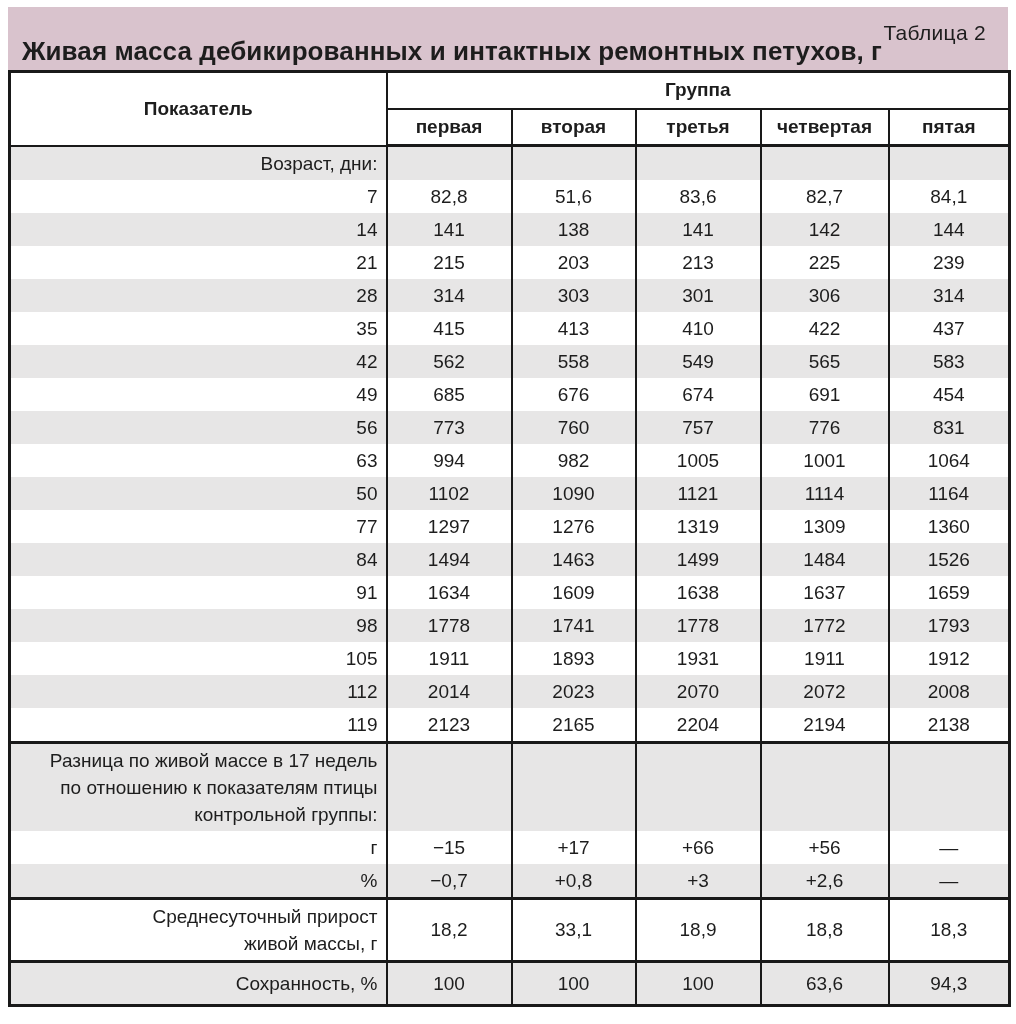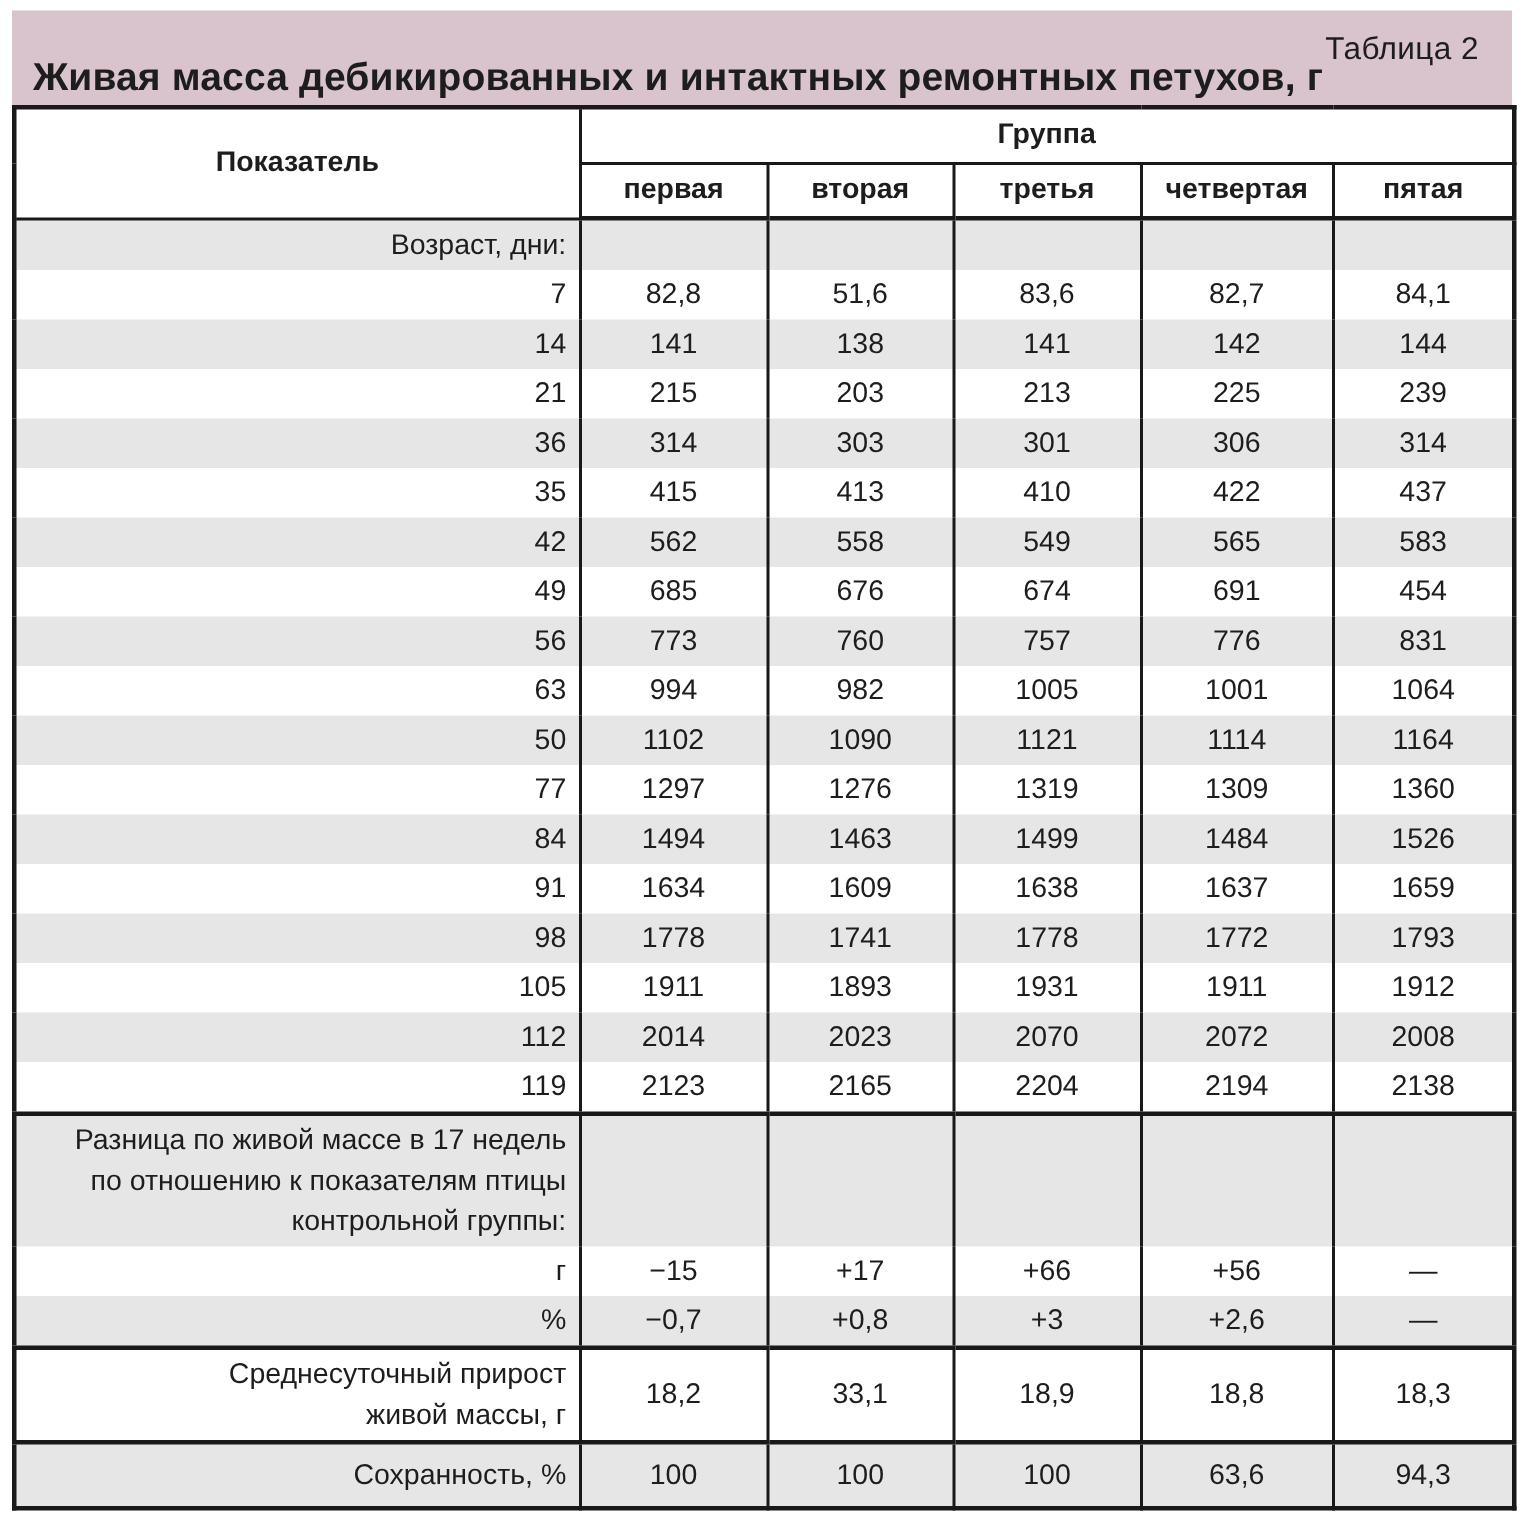--- a/index.html
+++ b/index.html
@@ -142,21 +142,21 @@
         </tr>
         <tr>
           <td class="label indent">21</td>
           <td class="value">215</td>
           <td class="value">203</td>
           <td class="value">213</td>
           <td class="value">225</td>
           <td class="value">239</td>
         </tr>
         <tr class="shaded">
-          <td class="label indent">36</td>
+          <td class="label indent">28</td>
           <td class="value">314</td>
           <td class="value">303</td>
           <td class="value">301</td>
           <td class="value">306</td>
           <td class="value">314</td>
         </tr>
         <tr>
           <td class="label indent">35</td>
           <td class="value">415</td>
           <td class="value">413</td>

